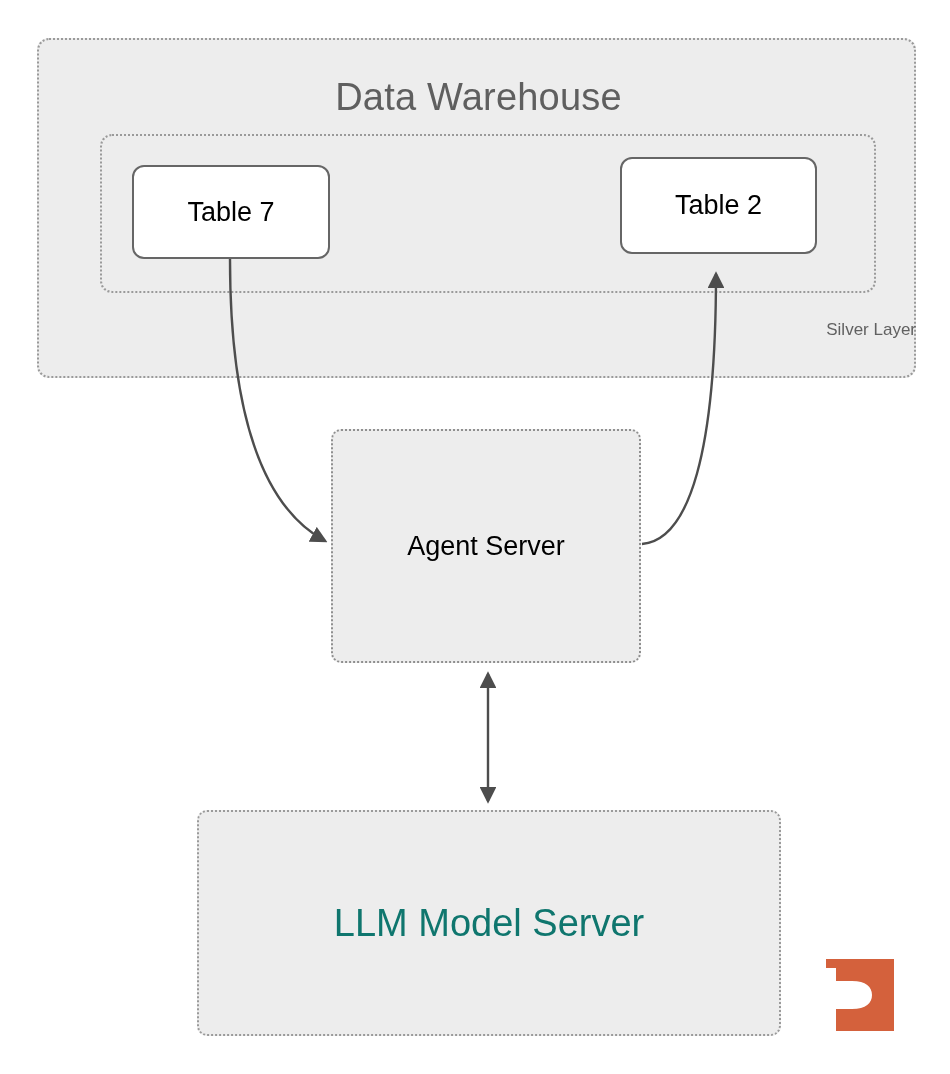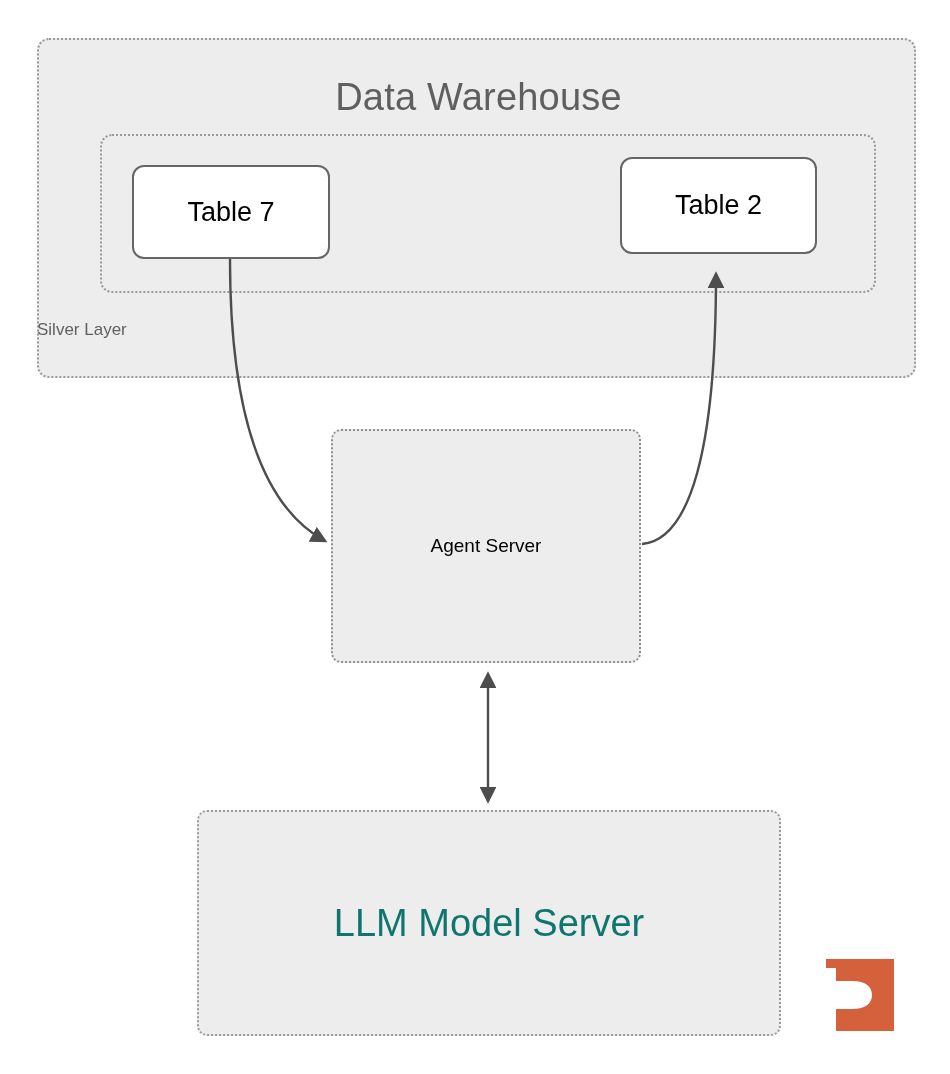--- a/index.html
+++ b/index.html
@@ -59,21 +59,21 @@
     background: transparent;
     border: 2px dotted #9a9a9a;
     border-radius: 12px;
     display: block;
   }
   #silver-label {
     position: absolute;
     left: 37px;
     top: 320px;
     width: 879px;
-    text-align: left;
+    text-align: right;
     color: #616161;
     font-size: 17px;
     white-space: nowrap;
   }
 
   
   .table-box {
     background: #ffffff;
     border: 2px solid #666666;
     border-radius: 12px;
@@ -96,21 +96,21 @@
   
   #agent-server {
     left: 331px;
     top: 429px;
     width: 310px;
     height: 234px;
     background: #ededed;
     border: 2px dotted #8f8f8f;
     border-radius: 10px;
     color: #000000;
-    font-size: 19px;
+    font-size: 27px;
   }
 
   
   #llm-server {
     left: 197px;
     top: 810px;
     width: 584px;
     height: 226px;
     background: #ededed;
     border: 2px dotted #9a9a9a;

